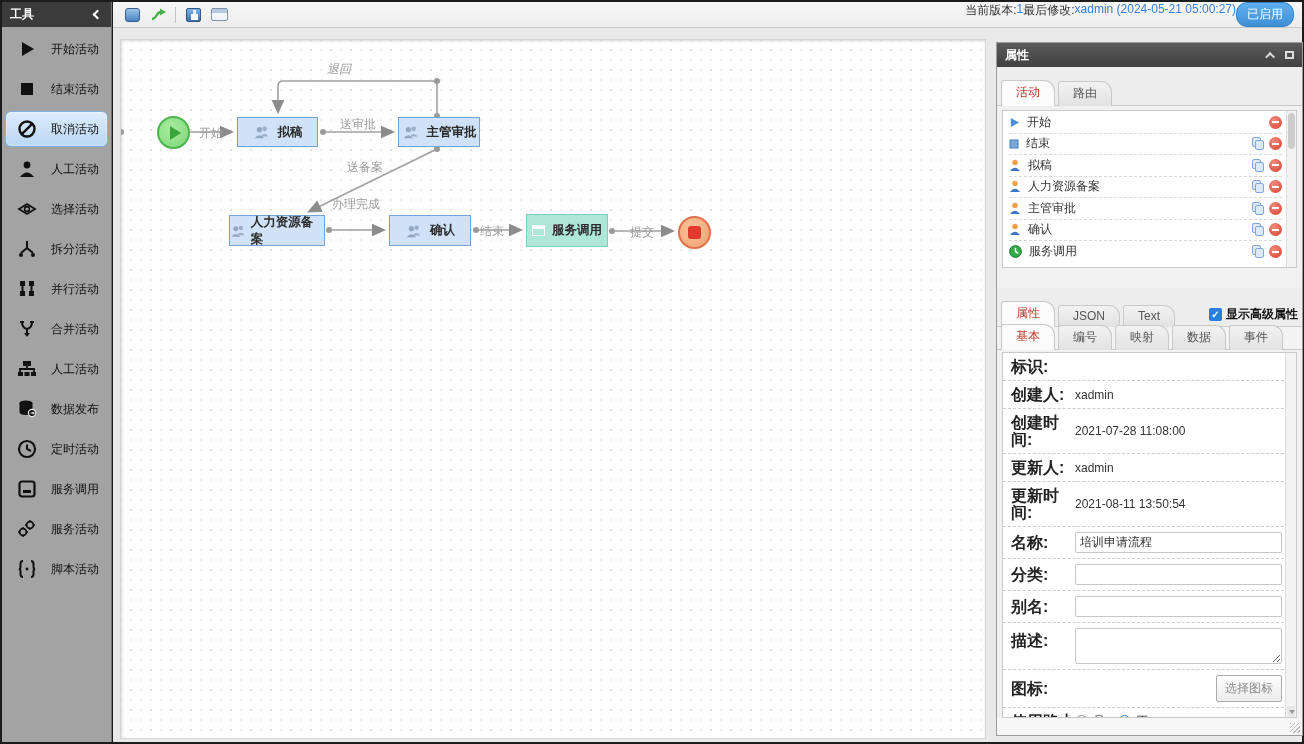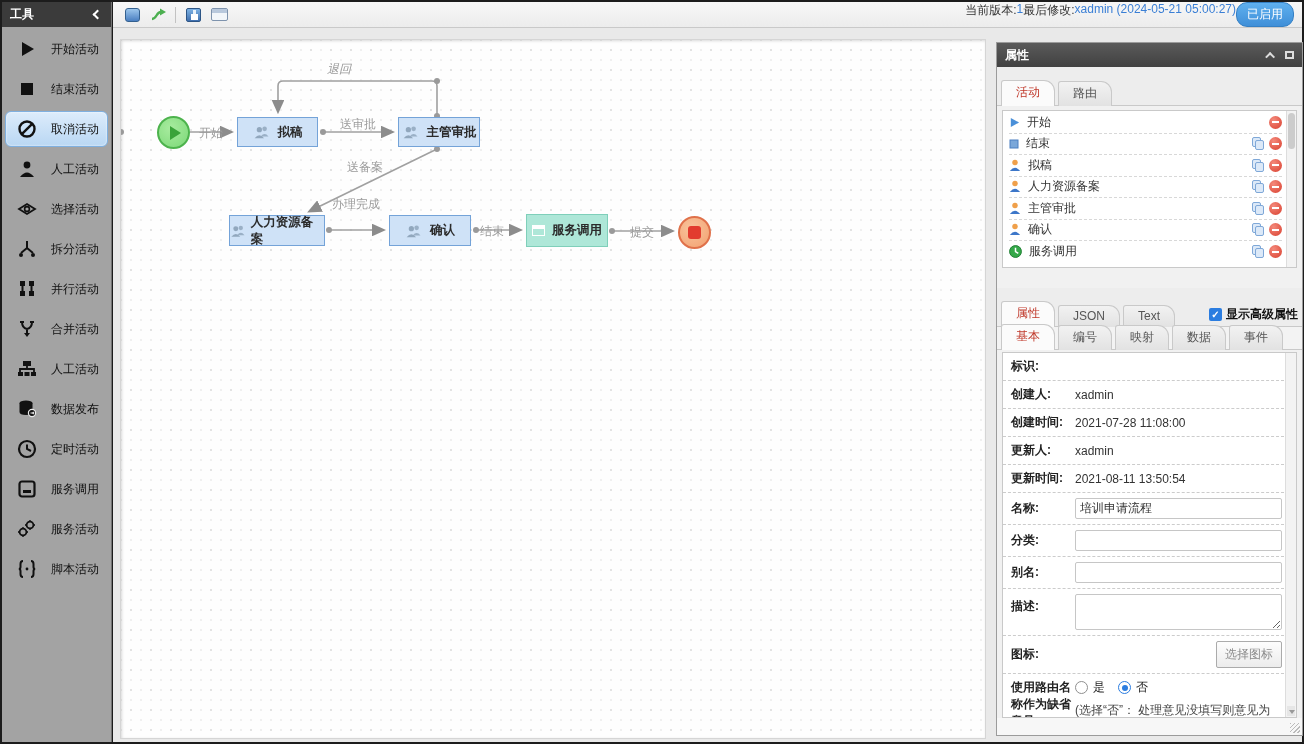--- a/index.html
+++ b/index.html
@@ -69,21 +69,21 @@
   .ic-del:before { content:""; position:absolute; left:3px; top:5.5px; width:7px; height:2px; background:#fff; }
   .ic-copy { position:relative; width:13px; height:13px; cursor:pointer; }
   .ic-copy i, .ic-copy b { position:absolute; width:9px; height:10px; background:#dce9f8; border:1px solid #7fa8d8; border-radius:2px; }
   .ic-copy i { left:0; top:0; } .ic-copy b { left:3px; top:3px; }
   .vscroll { position:absolute; right:0; top:0; bottom:0; width:10px; background:#f3f3f3; border-left:1px solid #ddd; }
   .vthumb { position:absolute; left:1px; right:1px; top:2px; height:36px; background:#ccc; border-radius:4px; cursor:pointer; }
 
   .rp-gap { height:12px; }
   .form-wrap { flex:1; margin:2px 5px 0 5px; background:#fff; border:1px solid #c9c9c9; position:relative; padding-right:12px; overflow:hidden; }
   .frow { display:flex; align-items:center; padding:5px 2px 5px 8px; border-bottom:1px dashed #ccc; min-height:28px; }
-  .flabel { flex:0 0 64px; font-size:12px; font-weight:bold; color:#222; line-height:17px; }
+  .flabel { flex:0 0 64px; font-size:16px; font-weight:bold; color:#222; line-height:17px; }
   .fval { font-size:12px; color:#333; word-break:break-all; }
   .fctl { flex:1; display:flex; align-items:center; }
   .fctl input { width:100%; height:21px; border:1px solid #c6c6c6; border-radius:2px; font-size:12px; padding:0 4px; color:#333; font-family:"Liberation Sans",sans-serif; }
   .fctl textarea { width:100%; height:36px; border:1px solid #c6c6c6; border-radius:2px; resize:both; font-family:"Liberation Sans",sans-serif; }
   .btn-grey { margin-left:auto; background:linear-gradient(#fdfdfd,#ececec); border:1px solid #ababab; border-radius:2px; color:#8a8a8a; font-size:12px; padding:4px 8px; cursor:pointer; }
   .radio { width:13px; height:13px; border-radius:50%; border:1px solid #8f8f8f; background:#fff; display:inline-block; position:relative; cursor:pointer; }
   .radio.checked { border-color:#2b7de0; }
   .radio.checked:after { content:""; position:absolute; left:2.5px; top:2.5px; width:6px; height:6px; border-radius:50%; background:#2b7de0; }
   .rgroup { display:flex; align-items:center; gap:5px; font-size:12px; color:#222; }
   .hint { font-size:12px; color:#444; margin-top:6px; }

